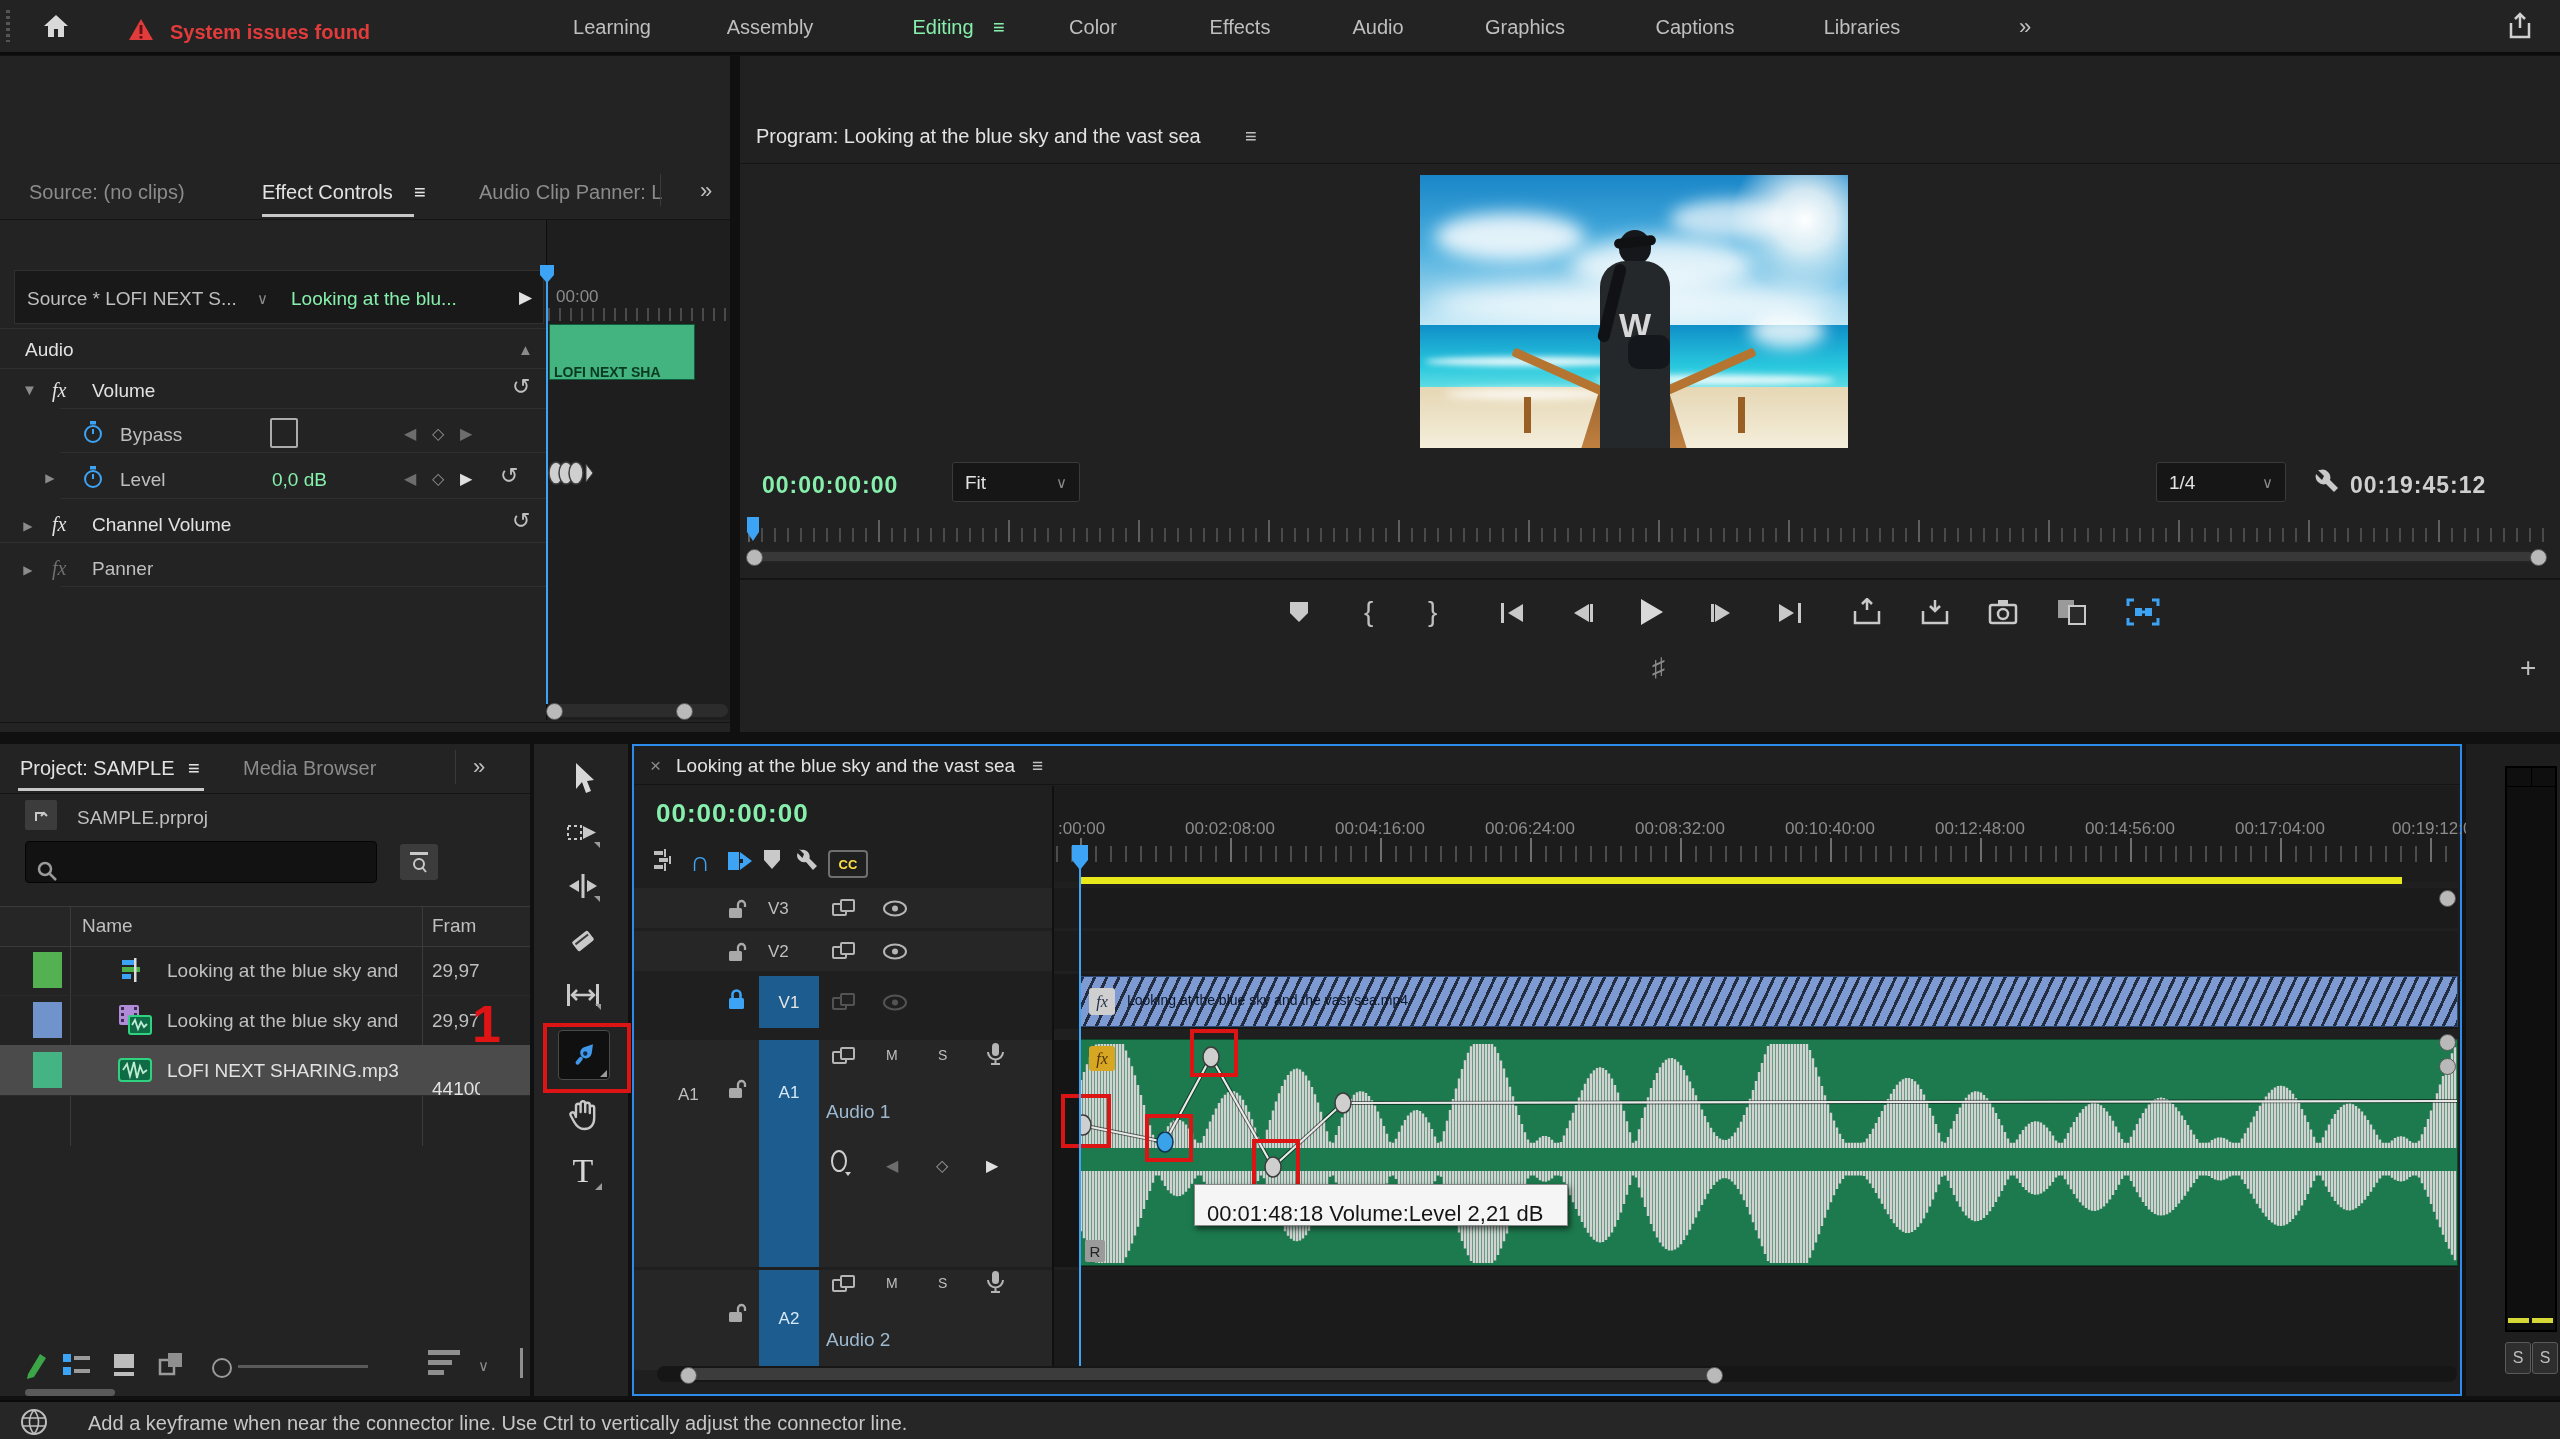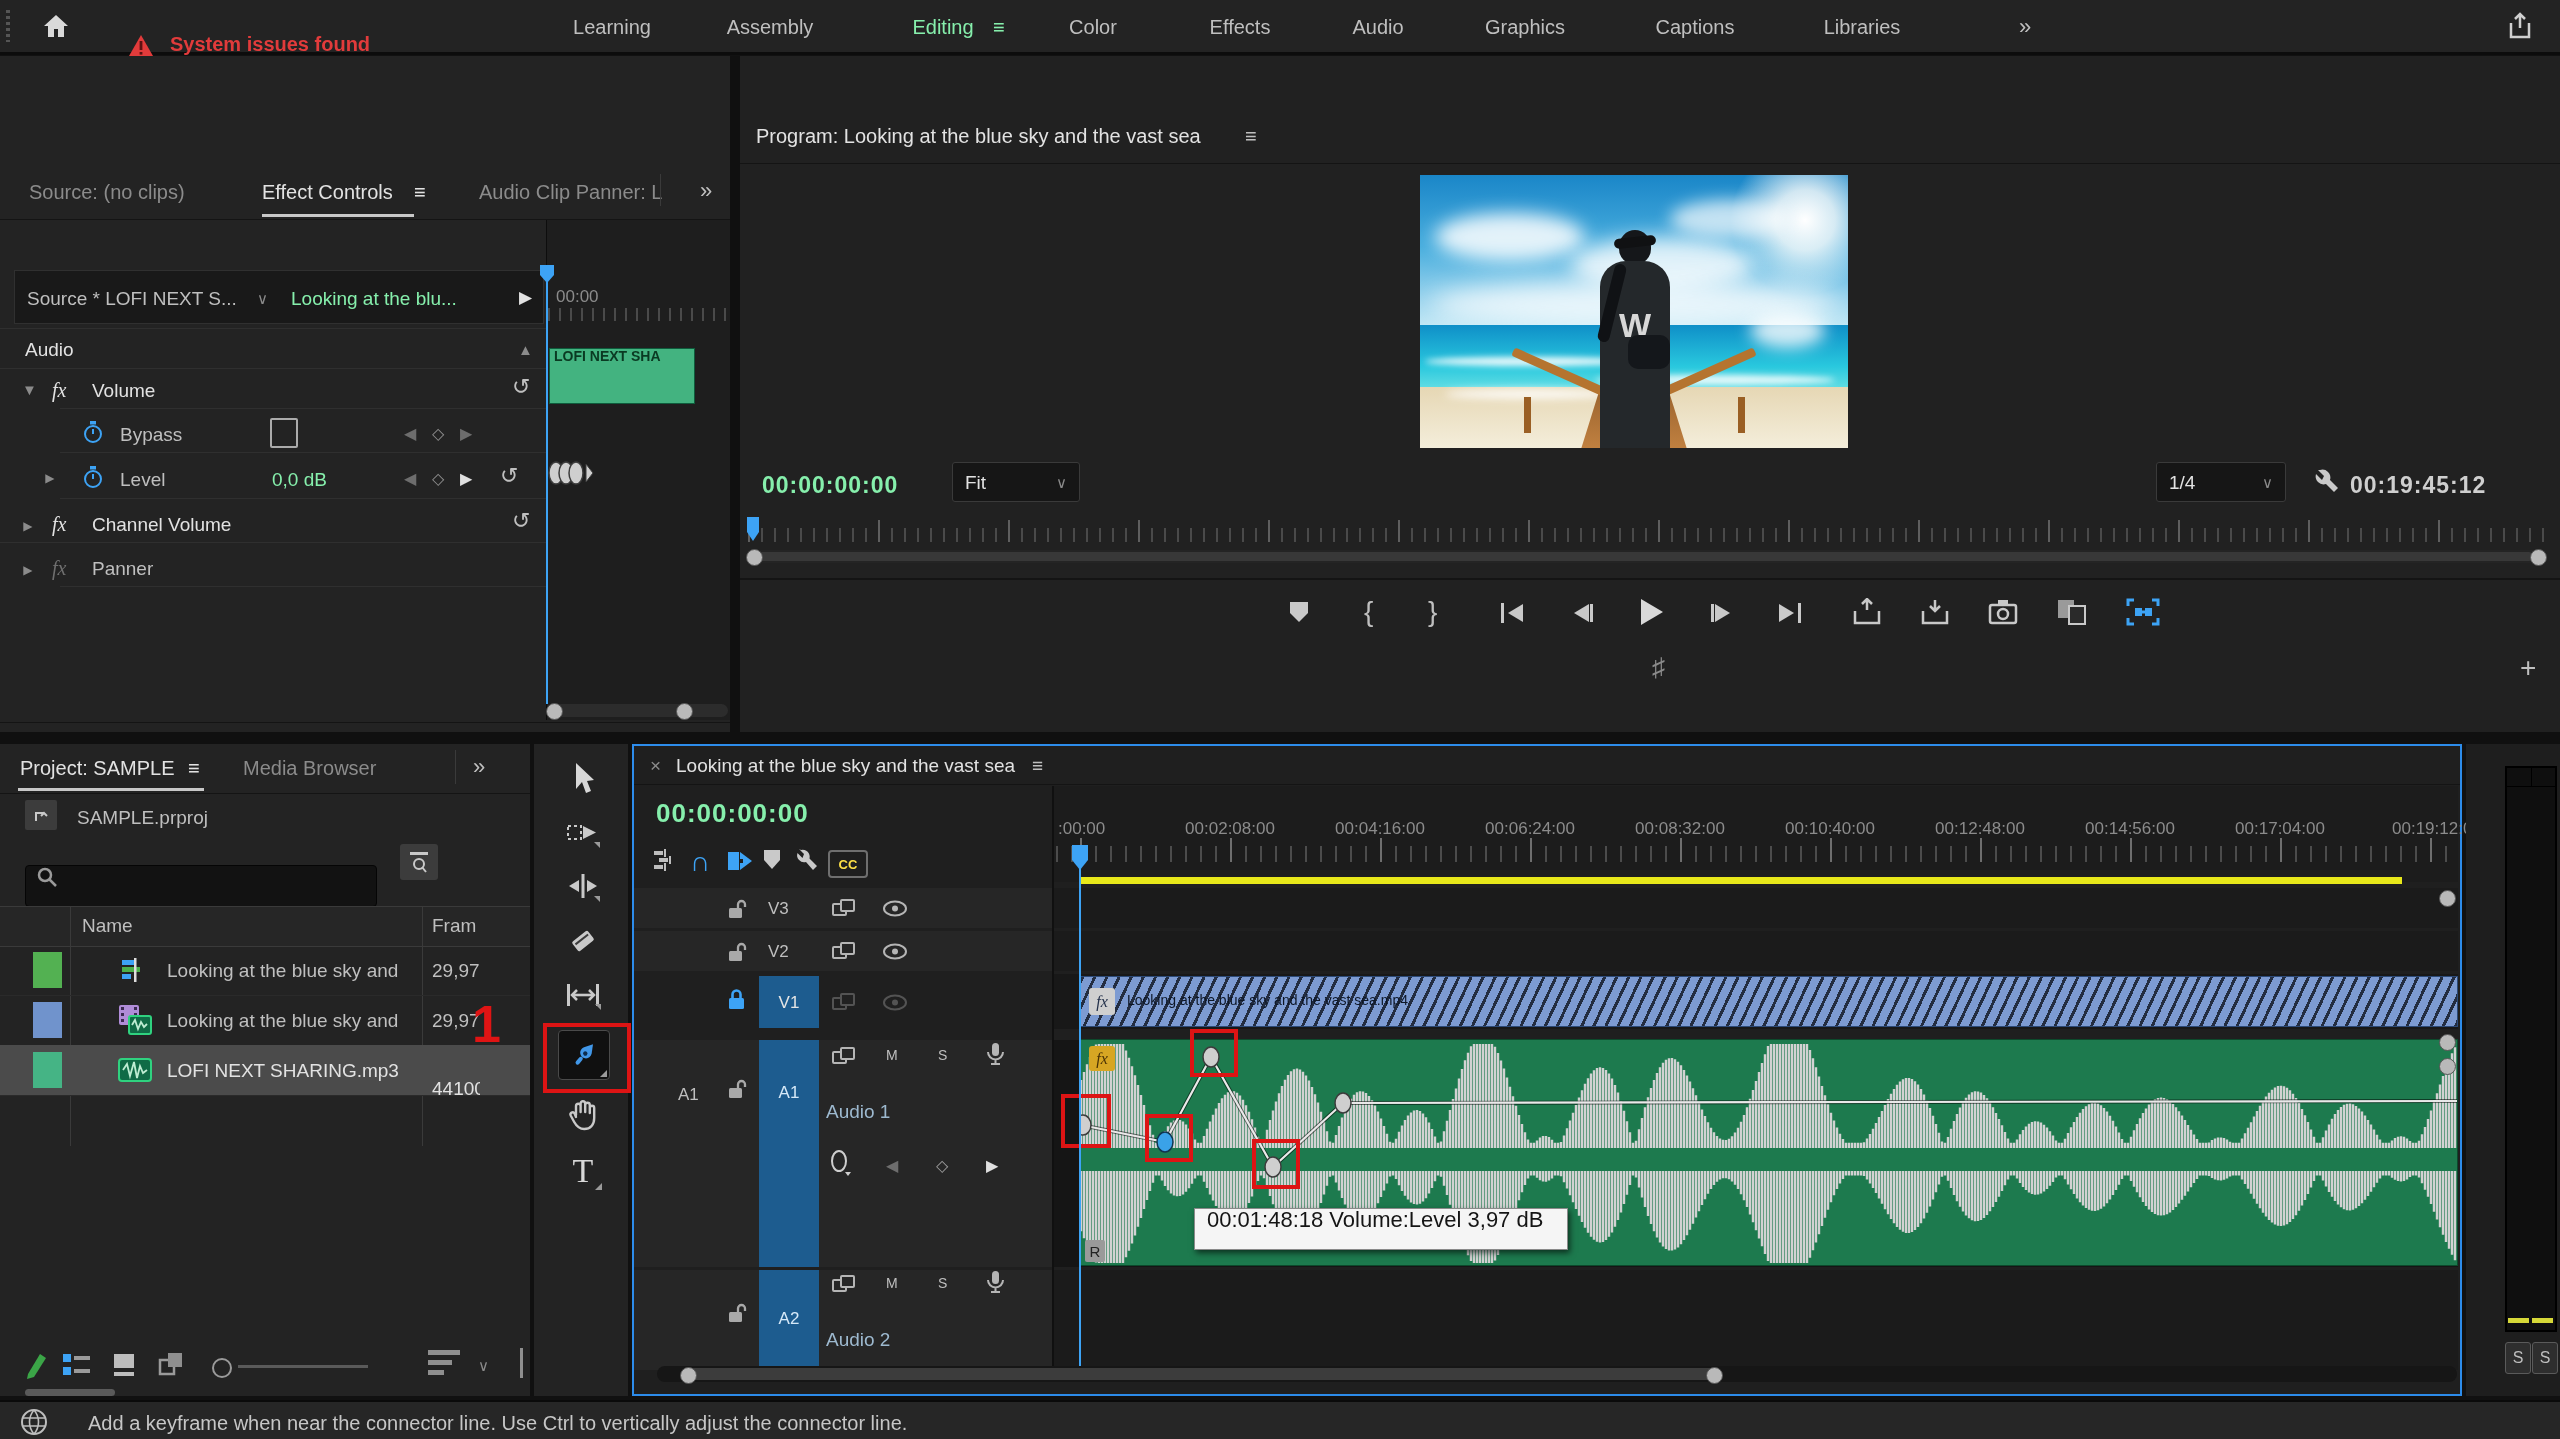--- a/index.html
+++ b/index.html
@@ -7,21 +7,21 @@
          font-family:"Liberation Sans",sans-serif;color:#bfbfbf;}
   .ab{position:absolute;}
   .txt{white-space:nowrap;line-height:1;}
   .s15{font-size:15px}.s16{font-size:16px}.s17{font-size:17px}.s18{font-size:14px}
   .s19{font-size:19px}.s20{font-size:20px}.s22{font-size:22px}.s23{font-size:23px}
   .s26{font-size:26px}.s28{font-size:28px}
   .c-dim{color:#8b8b8b}.c-mid{color:#bfbfbf}.c-lit{color:#e2e2e2}
   .c-blue{color:#86efac}.c-red{color:#e23b3b}.c-steel{color:#9db9cf}
   .b{font-weight:bold}
   .panel{background:#232323;}
-  .vc{display:flex;align-items:flex-start;margin-top:24px;}
+  .vc{display:flex;align-items:flex-end;}
   .ic{display:flex;align-items:center;justify-content:center;}
   .cen{transform:translateX(-50%);}
   .sep{background:#2f2f2f;height:1px;}
   .redbox{border:4px solid #dd1414;background:transparent;}
   .ticks-min{background:repeating-linear-gradient(90deg,#4a4a4a 0 2px,transparent 2px 15px);}
   .ticks-maj{background:repeating-linear-gradient(90deg,#6b6b6b 0 2px,transparent 2px 150px);}
   .dropdown{background:#161616;border:1px solid #3a3a3a;border-radius:3px;display:flex;
             align-items:center;justify-content:space-between;padding:0 12px;box-sizing:border-box;}
   .toolbtn{width:46px;height:46px;display:flex;align-items:center;justify-content:center;}
   .circle-h{width:15px;height:15px;border-radius:50%;background:#b9b9b9;border:1px solid #555;}
@@ -649,21 +649,21 @@
         <ellipse cx="262" cy="63" rx="8" ry="10" class="kf-oval"></ellipse>
       </svg>
     </div>
 
     <div class="ab redbox" style="left:427px;top:348px;width:42px;height:46px"></div>
     <div class="ab redbox" style="left:511px;top:368px;width:40px;height:40px"></div>
     <div class="ab redbox" style="left:556px;top:283px;width:40px;height:40px"></div>
     <div class="ab redbox" style="left:618px;top:393px;width:40px;height:42px"></div>
 
     <div class="ab vc" style="left:560px;top:438px;width:372px;height:40px;background:#f5f5f5;border:1px solid #8a8a8a;box-shadow:2px 3px 6px #0009">
-      <span class="txt s22" style="color:#151515;margin-left:12px">00:01:48:18  Volume:Level  3,97 dB</span>
+      <span class="txt s22" style="color:#151515;margin-left:12px">00:01:48:18  Volume:Level  2,21 dB</span>
     </div>
 
     <svg class="ab" style="left:436px;top:98px" width="20" height="28">
         <path d="M2 1 H18 V16 L10 26 L2 16 Z" fill="#3da3f5"></path>
       </svg>
     <div class="ab" style="left:445px;top:116px;width:2px;height:508px;background:#3da3f5"></div>
 
     <div class="ab" style="left:23px;top:620px;width:1800px;height:16px;background:#161616;border-radius:8px">
       <div class="ab" style="left:28px;top:2px;width:1035px;height:12px;background:#3c3c3c;border-radius:6px"></div>
     </div>

